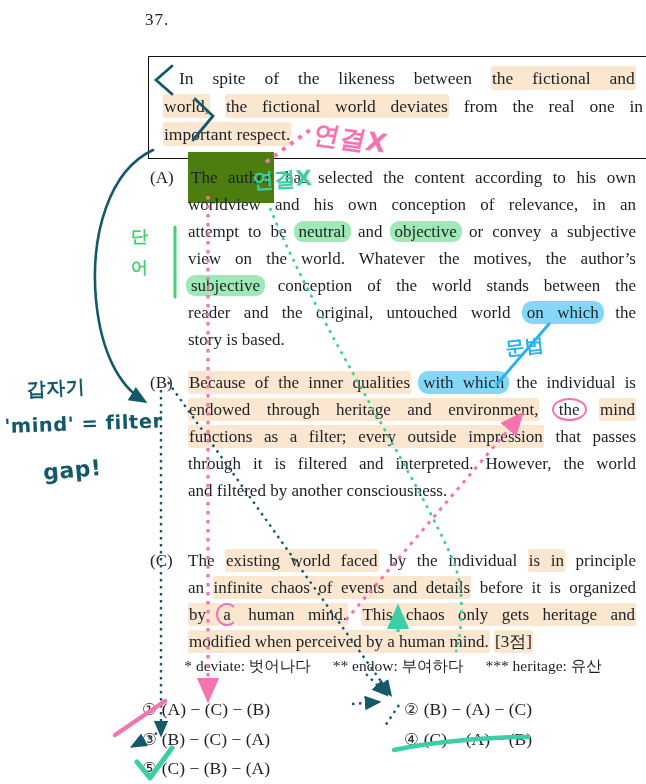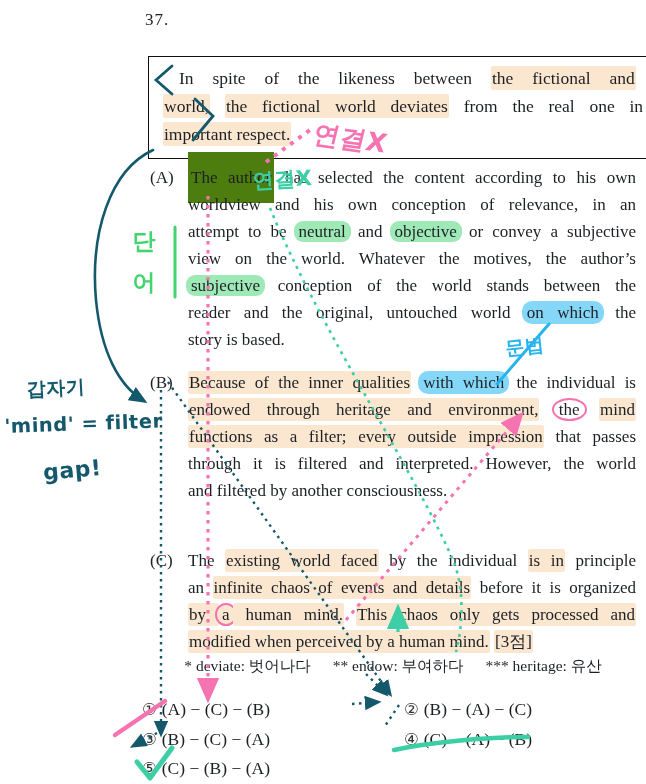--- a/index.html
+++ b/index.html
@@ -26,22 +26,22 @@
   .opt-col{position:absolute;top:695px;font-size:17.5px;line-height:28.5px;}
   .opt-col1{left:142px}.opt-col2{left:404px}
   .opt{white-space:pre;}
   .onum{font-family:"DejaVu Sans",sans-serif;font-size:16.5px;margin-right:5px;color:#333;}
   .overlay{position:absolute;left:0;top:0;z-index:5;pointer-events:none;}
   .hand{position:absolute;z-index:6;font-family:"DejaVu Sans","Liberation Sans",sans-serif;
         font-weight:bold;pointer-events:none;letter-spacing:.5px;transform-origin:left top;}
   .hand-pink{color:#f673b2;left:318px;top:117px;font-size:26px;transform:rotate(8deg) skewX(-6deg);}
   .hand-mint{color:#3ccfa5;left:252px;top:167px;font-size:21px;transform:rotate(-3deg);}
   .hand-blue{color:#25b4ef;left:504px;top:336px;font-size:19px;transform:rotate(-6deg);}
-  .hand-vocab{color:#43d46f;left:131px;top:221px;font-size:23px;width:1.15em;
-              line-height:1.8;word-break:break-all;text-align:center;}
+  .hand-vocab{color:#43d46f;left:131px;top:221px;font-size:17px;width:1.15em;
+              line-height:1.8;word-break:break-all;}
   .hand-teal{color:#14586b;}
   .hand-m1{left:26px;top:377px;font-size:19px;transform:rotate(-3deg);}
   .hand-m2{left:4px;top:415px;font-size:19.5px;width:175px;transform:rotate(-2deg);white-space:pre;}
   .hand-m3{left:42px;top:460px;font-size:22px;transform:rotate(-5deg);}
 </style>
 </head>
 <body>
 
 <div class="page">
 
@@ -73,21 +73,21 @@
         <div class="tline"><span class="hl hl-peach">functions as a filter; every outside impression</span><span> that passes</span></div>
         <div class="tline"><span>through it is filtered and interpreted. However, the world</span></div>
         <div class="tline"><span>and filtered by another consciousness.</span></div>
       </div>
   </div>
   <div class="para para-c">
     <span class="plabel">(C)</span>
     <div class="ptext rich">
         <div class="tline"><span>The </span><span class="hl hl-peach">existing world faced</span><span> by the individual </span><span class="hl hl-peach">is in</span><span> principle</span></div>
         <div class="tline"><span>an </span><span class="hl hl-peach">infinite chaos of events and details</span><span> before it is organized</span></div>
-        <div class="tline"><span class="hl hl-peach">by </span><span class="hl hl-peach circ">a</span><span class="hl hl-peach"> human mind.</span><span> </span><span class="hl hl-peach">This chaos only gets processed and</span></div>
+        <div class="tline"><span class="hl hl-peach">by </span><span class="hl hl-peach circ">a</span><span class="hl hl-peach"> human mind.</span><span> </span><span class="hl hl-peach">This chaos only gets heritage and</span></div>
         <div class="tline"><span class="hl hl-peach">modified when perceived by a human mind.</span><span> </span><span class="hl hl-peach">[3점]</span></div>
       </div>
   </div>
 
   <div class="footnote">
     <span>* deviate: 벗어나다</span>
     <span>** endow: 부여하다</span>
     <span>*** heritage: 유산</span>
   </div>
 

